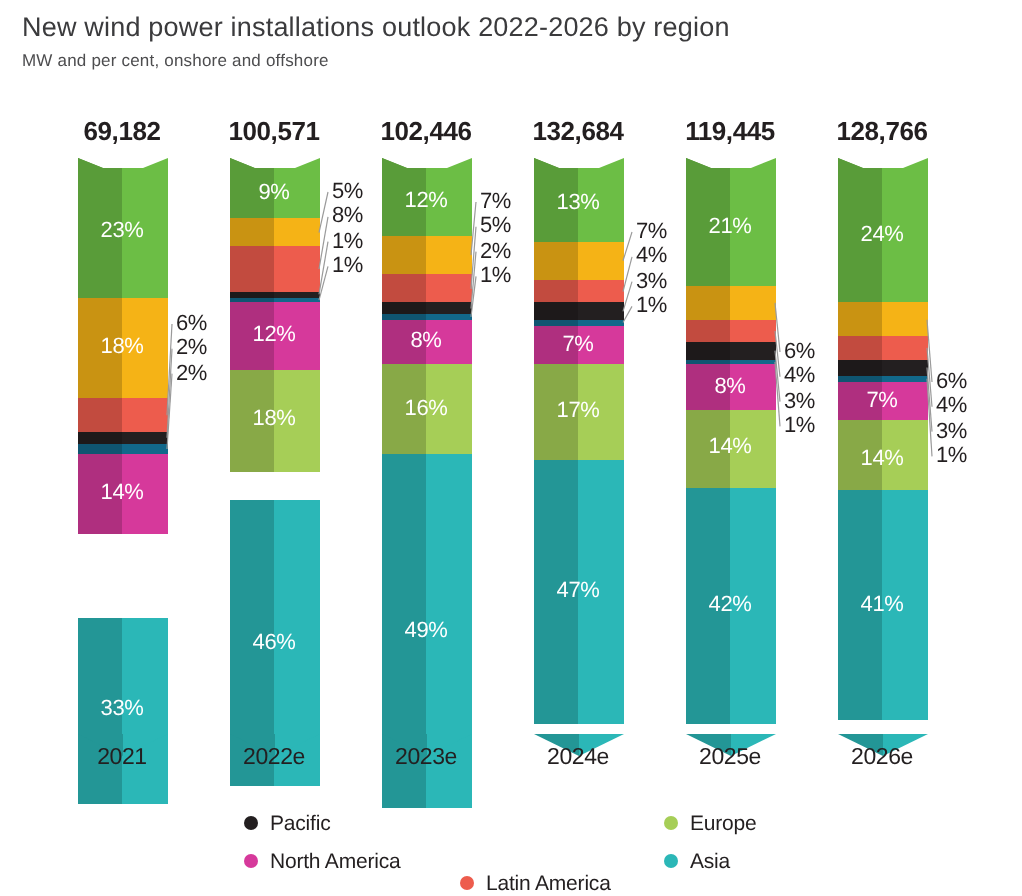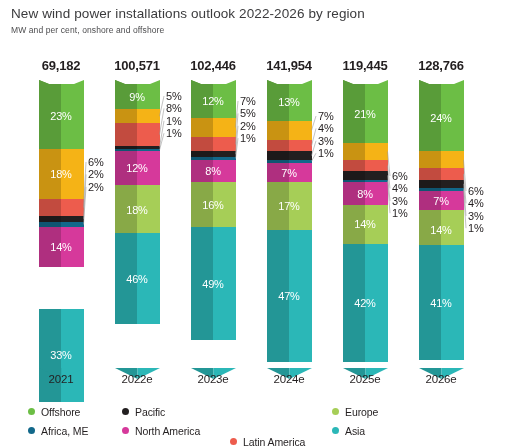--- a/index.html
+++ b/index.html
@@ -163,21 +163,21 @@
           <div class="seg" style="top: 67.44px; height: 33.72px;">
             <div class="face-l" style="background: rgb(175, 47, 127);"></div>
             <div class="face-r" style="background: rgb(214, 57, 155);"></div>
             <div class="lbl">12%</div>
           </div>
           <div class="seg" style="top: 101.16px; height: 50.58px;">
             <div class="face-l" style="background: rgb(136, 169, 71);"></div>
             <div class="face-r" style="background: rgb(166, 206, 87);"></div>
             <div class="lbl">18%</div>
           </div>
-          <div class="seg" style="top: 149px; height: 91px;">
+          <div class="seg" style="top: 166px; height: 143px;">
             <div class="face-l" style="background: rgb(35, 150, 150);"></div>
             <div class="face-r" style="background: rgb(43, 183, 183);"></div>
             <div class="lbl">46%</div>
           </div>
         </div>
         <div class="cap-bot" style="top: 365px;"><svg width="45" height="11" viewBox="0 0 45 11">
             <polygon points="0,0 22.5,11 0,0 0,0" fill="none"></polygon>
             <polygon points="0,0 22.5,0 22.5,11" fill="rgb(35,150,150)"></polygon>
             <polygon points="22.5,0 45,0 22.5,11" fill="rgb(43,183,183)"></polygon>
           </svg></div>
@@ -215,35 +215,35 @@
           <div class="seg" style="top: 75.87px; height: 22.48px;">
             <div class="face-l" style="background: rgb(175, 47, 127);"></div>
             <div class="face-r" style="background: rgb(214, 57, 155);"></div>
             <div class="lbl">8%</div>
           </div>
           <div class="seg" style="top: 98.35px; height: 44.96px;">
             <div class="face-l" style="background: rgb(136, 169, 71);"></div>
             <div class="face-r" style="background: rgb(166, 206, 87);"></div>
             <div class="lbl">16%</div>
           </div>
-          <div class="seg" style="top: 143.31px; height: 113px;">
+          <div class="seg" style="top: 143.31px; height: 177px;">
             <div class="face-l" style="background: rgb(35, 150, 150);"></div>
             <div class="face-r" style="background: rgb(43, 183, 183);"></div>
             <div class="lbl">49%</div>
           </div>
         </div>
         <div class="cap-bot" style="top: 365px;"><svg width="45" height="11" viewBox="0 0 45 11">
             <polygon points="0,0 22.5,11 0,0 0,0" fill="none"></polygon>
             <polygon points="0,0 22.5,0 22.5,11" fill="rgb(35,150,150)"></polygon>
             <polygon points="22.5,0 45,0 22.5,11" fill="rgb(43,183,183)"></polygon>
           </svg></div>
         <div class="xlabel">2023e</div>
       </div>
       <div class="bar-group" style="left: 251px;">
-        <div class="total">141,954</div>
+        <div class="total">132,684</div>
         <div class="cap-top"><svg width="45" height="9" viewBox="0 0 45 9">
             <polygon points="0,0 22.5,9 22.5,9 0,9" fill="rgb(89,156,57)"></polygon>
             <polygon points="45,0 22.5,9 45,9" fill="rgb(108,190,69)"></polygon>
             <polygon points="0,0 22.5,9 0,9" fill="rgb(89,156,57)"></polygon>
           </svg></div>
         <div class="bar">
           <div class="seg" style="top: 0px; height: 36.53px;">
             <div class="face-l" style="background: rgb(89, 156, 57);"></div>
             <div class="face-r" style="background: rgb(108, 190, 69);"></div>
             <div class="lbl">13%</div>
@@ -457,30 +457,20 @@
       </div>
       <svg class="leader" width="511" height="448" style="left: 0px; top: 0px;">
         <line x1="463.5" y1="159.87" x2="466" y2="191" stroke="#9a9a9a" stroke-width="0.6"></line>
         <line x1="463.5" y1="173.92000000000002" x2="466" y2="203.4" stroke="#9a9a9a" stroke-width="0.6"></line>
         <line x1="463.5" y1="183.755" x2="466" y2="215.8" stroke="#9a9a9a" stroke-width="0.6"></line>
         <line x1="463.5" y1="189.375" x2="466" y2="228.2" stroke="#9a9a9a" stroke-width="0.6"></line>
       </svg>
     </div>
 
   <div class="legend" id="legend">
-      <div class="legend-col" style="left: 28px;">
-        <div class="legend-item">
-          <span class="legend-dot" style="background: rgb(108, 190, 69);"></span>
-          <span>Offshore</span>
-        </div>
-        <div class="legend-item">
-          <span class="legend-dot" style="background: rgb(18, 104, 138);"></span>
-          <span>Africa, ME</span>
-        </div>
-      </div>
       <div class="legend-col" style="left: 122px;">
         <div class="legend-item">
           <span class="legend-dot" style="background: rgb(35, 31, 32);"></span>
           <span>Pacific</span>
         </div>
         <div class="legend-item">
           <span class="legend-dot" style="background: rgb(214, 57, 155);"></span>
           <span>North America</span>
         </div>
       </div>

